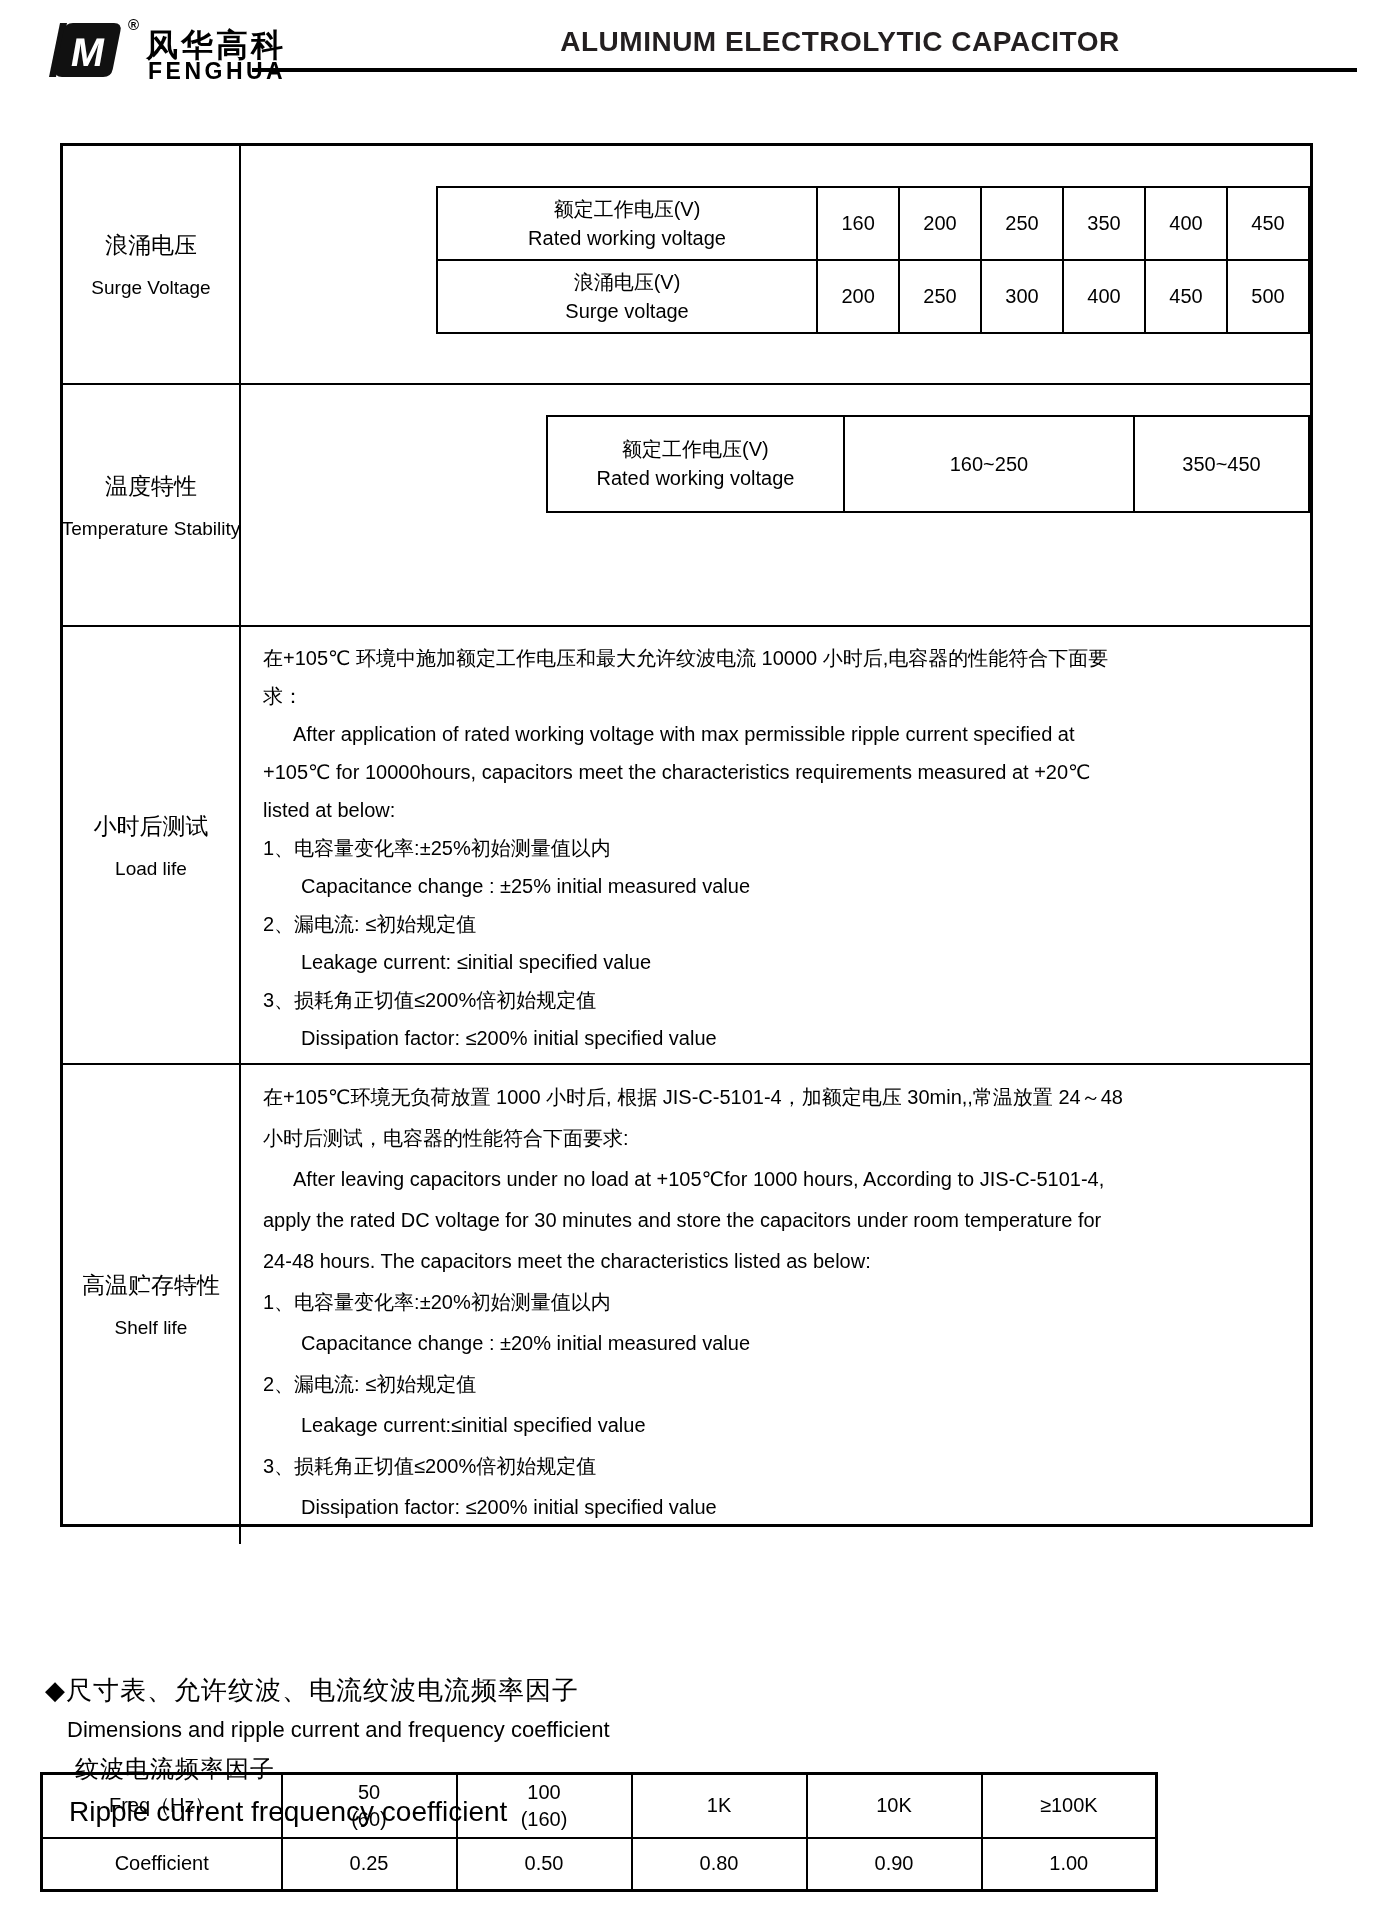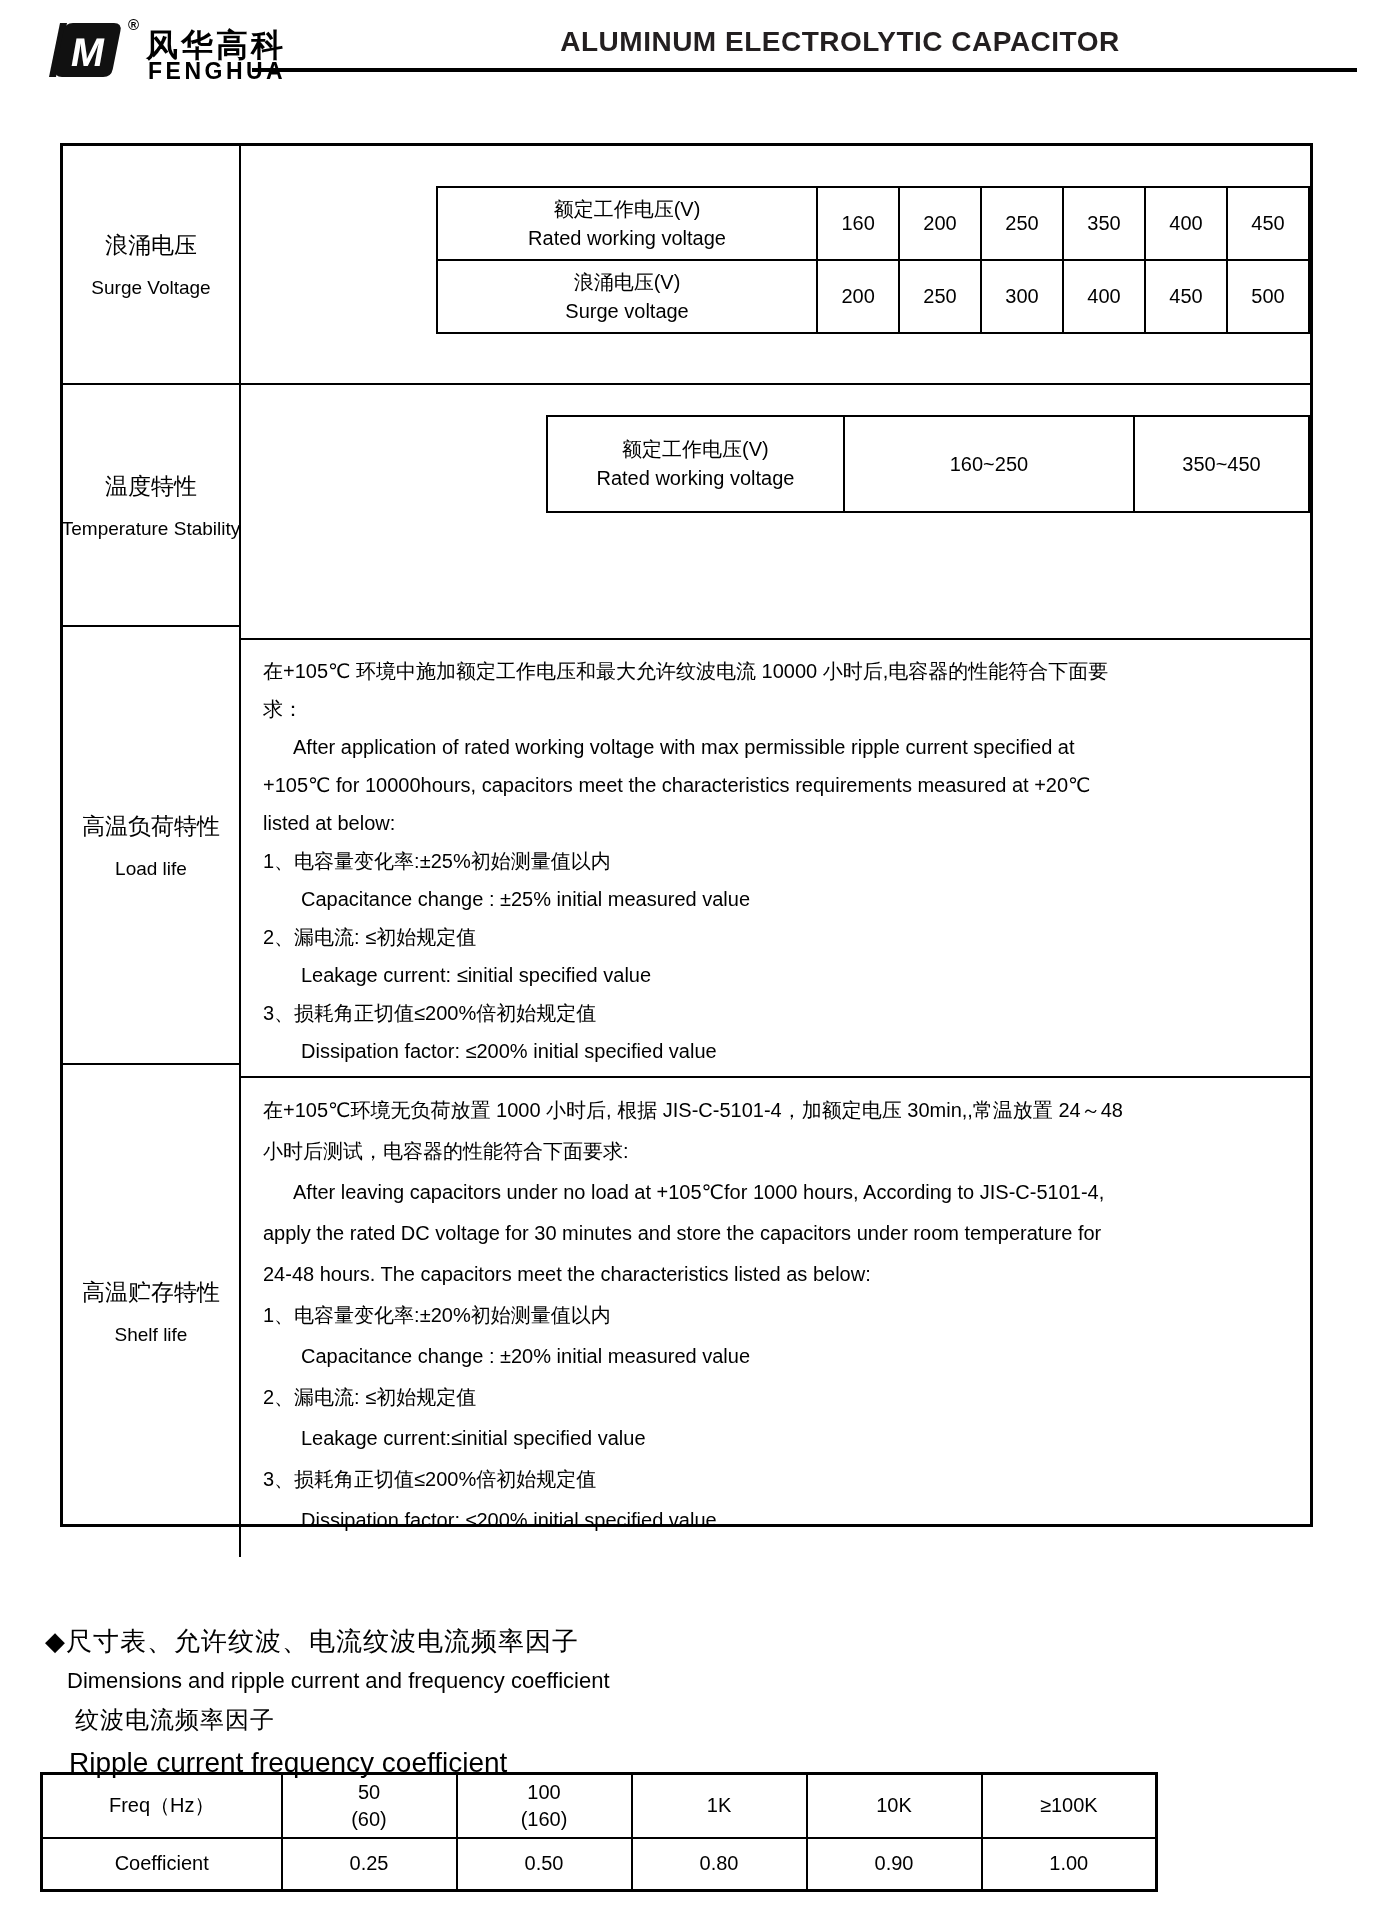--- a/index.html
+++ b/index.html
@@ -37,28 +37,28 @@
   table.inner { border-collapse:collapse; table-layout:fixed; }
   table.inner td { border:2px solid #000; text-align:center; vertical-align:middle; font-size:20px; }
   table.inner .two-line div { line-height:29px; }
 
   .t1 { position:absolute; left:195px; top:40px; }
   .t1 td { height:73px; }
   .t2 { position:absolute; left:305px; top:30px; }
   .t2 tr.ra td { height:96px; }
   .t2 tr.rb td { height:82px; }
 
-  .para { padding:12px 22px 16px 22px; font-size:20px;margin-top:13px; }
+  .para { padding:12px 22px 16px 22px; font-size:20px; }
   .para .ln { line-height:38px; white-space:nowrap; }
   .para-shelf .ln { line-height:41px; }
   .ind-first { text-indent:30px; }
   .ind-sub { padding-left:38px; }
 
   
-  .section-head { position:absolute; left:45px; top:1624px; }
+  .section-head { position:absolute; left:45px; top:1673px; }
   .sh-cn1 { font-size:26px; letter-spacing:1px; }
   .sh-en1 { font-size:22px; margin:9px 0 0 22px; }
   .sh-cn2 { font-size:24px; margin:10px 0 0 30px; letter-spacing:1px; }
   .sh-en2 { font-size:28px; margin:11px 0 16px 24px; }
 
   
   .freq-table { position:absolute; left:40px; top:1772px; border-collapse:collapse; table-layout:fixed; }
   .freq-table td { border:2px solid #000; text-align:center; vertical-align:middle; font-size:20px; }
   .freq-table { border:3px solid #000; }
   .freq-table tr.r-freq td { height:64px; }
@@ -150,21 +150,21 @@
             <div>Rated working voltage</div>
           </td>
           <td>160~250</td>
           <td>350~450</td>
         </tr>
       </tbody>
         </table>
     </div>
 
     <div class="label-cell bt">
-      <span class="cn">高温负荷特性</span>
+      <span class="cn">小时后测试</span>
       <span class="en">Load life</span>
     </div>
     <div class="content-cell bt para">
       <div class="ln">在+105℃ 环境中施加额定工作电压和最大允许纹波电流 10000 小时后,电容器的性能符合下面要</div>
       <div class="ln">求：</div>
       <div class="ln ind-first">After application of rated working voltage with max permissible ripple current specified at</div>
       <div class="ln">+105℃ for 10000hours, capacitors meet the characteristics requirements measured at +20℃</div>
       <div class="ln">listed at below:</div>
       <div class="ln">1、电容量变化率:±25%初始测量值以内</div>
       <div class="ln ind-sub">Capacitance change : ±25% initial measured value</div>

